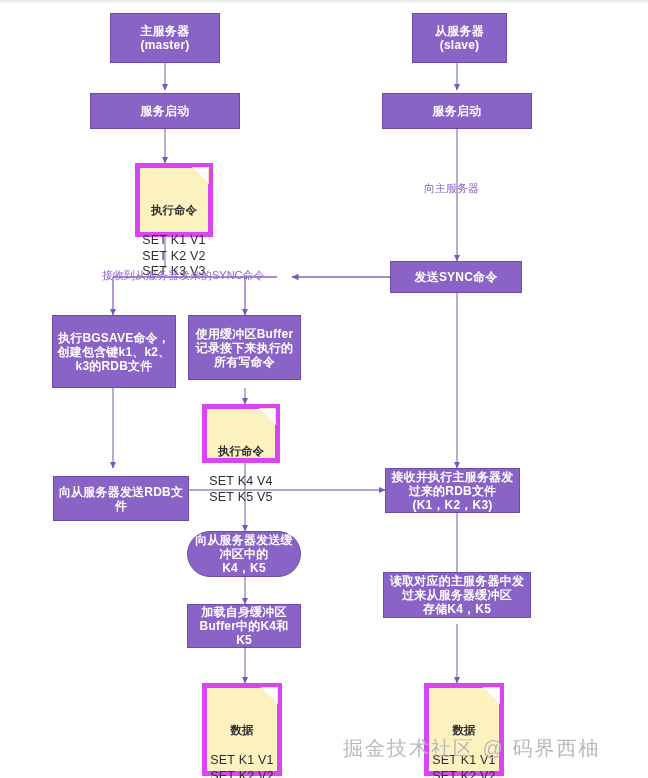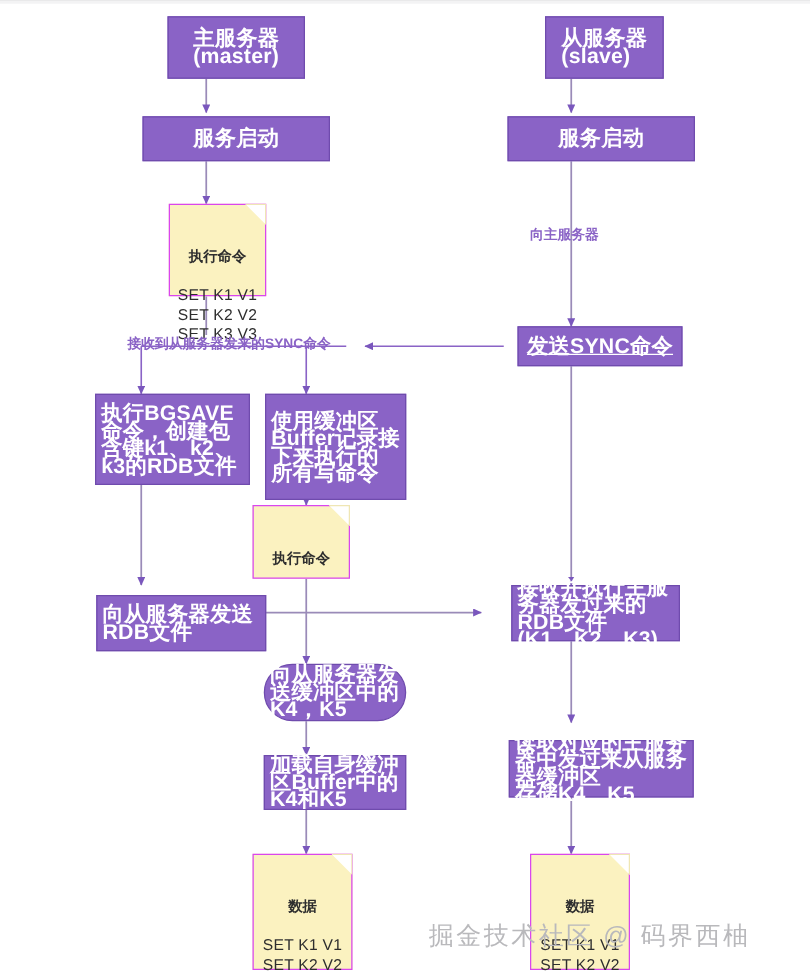--- a/index.html
+++ b/index.html
@@ -13,37 +13,36 @@
   #stage{position:absolute;left:0;top:0;width:648px;height:778px;}
   .topline{position:absolute;left:0;top:0;width:648px;height:3px;
            background:linear-gradient(to bottom,#e9e9ea 0 1px,#f3f3f4 1px 3px);}
   
   #wires{position:absolute;left:0;top:0;width:648px;height:778px;}
 
   .node{
     position:absolute;
     box-sizing:border-box;
     display:flex;align-items:center;justify-content:center;
-    text-align:left;
+    text-align:center;
     color:#ffffff;
     background:#8a63c6;
     border:1px solid #6f4bad;
-    font-size:17px;
+    font-size:12px;
     line-height:14px;
     letter-spacing:.2px;
     font-weight:600;
     padding:2px 4px;
     white-space:pre-line;
-    margin-left:24px;
   }
   .note{
     position:absolute;
     box-sizing:border-box;
     background:#fbf2c0;
-    border:1px solid #d946ef;
+    border:5px solid #d946ef;
     color:#2e2e2e;
     font-size:11.5px;
     line-height:15px;
     text-align:center;
     font-weight:400;
     padding-top:4px;
     white-space:pre-line;
   }
   .note .ttl{display:block;font-weight:700;font-size:11.5px;line-height:16px;}
   .note .body{display:block;font-size:12.5px;line-height:15.5px;letter-spacing:.2px;}
@@ -55,21 +54,21 @@
     border-bottom:1px solid #e6dca8;
     box-shadow:-1px 1px 0 #efe6b4 inset;
     clip-path:polygon(0 0,100% 100%,100% 0);
   }
   .edgelabel{
     position:absolute;
     color:#8a63c6;
     font-size:11px;
     line-height:13px;
     white-space:nowrap;
-    font-weight:700;
+    font-weight:400;
   }
   .watermark{
     position:absolute;
     left:343px;top:735px;
     font-size:20px;
     color:#b9b9bc;
     letter-spacing:2px;
     white-space:nowrap;
     font-weight:500;
   }
@@ -137,50 +136,52 @@
   <div class="node" style="left:110px;top:13px;width:110px;height:50px;">主服务器
 (master)</div>
 
   <div class="node" style="left:412px;top:13px;width:95px;height:50px;">从服务器
 (slave)</div>
 
   <div class="node" style="left:90px;top:93px;width:150px;height:36px;">服务启动</div>
 
   <div class="node" style="left:382px;top:93px;width:150px;height:36px;">服务启动</div>
 
-  <div class="node" style="left:390px;top:261px;width:132px;height:32px;text-decoration:underline;">发送SYNC命令</div>
+  <div class="node" style="left:390px;top:261px;width:132px;height:32px;">发送SYNC命令</div>
 
   <div class="node" style="left:52px;top:315px;width:124px;height:73px;">执行BGSAVE命令，创建包含键k1、k2、k3的RDB文件</div>
 
-  <div class="node" style="left:188px;top:315px;width:113px;height:85px;">使用缓冲区Buffer记录接下来执行的所有写命令</div>
+  <div class="node" style="left:188px;top:315px;width:113px;height:65px;">使用缓冲区Buffer记录接下来执行的所有写命令</div>
 
   <div class="node" style="left:53px;top:476px;width:136px;height:45px;">向从服务器发送RDB文件</div>
 
   <div class="node" style="left:187px;top:531px;width:114px;height:46px;border-radius:23px;">向从服务器发送缓冲区中的
 K4，K5</div>
 
   <div class="node" style="left:385px;top:468px;width:135px;height:45px;">接收并执行主服务器发过来的RDB文件
 (K1，K2，K3)</div>
 
-  <div class="node" style="left:383px;top:592px;width:148px;height:46px;">读取对应的主服务器中发过来从服务器缓冲区
+  <div class="node" style="left:383px;top:572px;width:148px;height:46px;">读取对应的主服务器中发过来从服务器缓冲区
 存储K4，K5</div>
 
   <div class="node" style="left:187px;top:604px;width:114px;height:44px;">加载自身缓冲区Buffer中的K4和K5</div>
 
   <div class="note" style="left:135px;top:163px;width:78px;height:74px;">
     <span class="fold"></span>
     <span class="ttl">执行命令</span>
     <span class="body">SET K1 V1
 SET K2 V2
 SET K3 V3</span>
   </div>
 
   <div class="note" style="left:202px;top:404px;width:78px;height:59px;">
     <span class="fold"></span>
     <span class="ttl">执行命令</span>
+    <span class="body">SET K4 V4
+SET K5 V5</span>
   </div>
 
   <div class="note" style="left:202px;top:683px;width:80px;height:93px;">
     <span class="fold"></span>
     <span class="ttl">数据</span>
     <span class="body">SET K1 V1
 SET K2 V2
 SET K3 V3
 SET K4 V4
 SET K5 V5</span>

